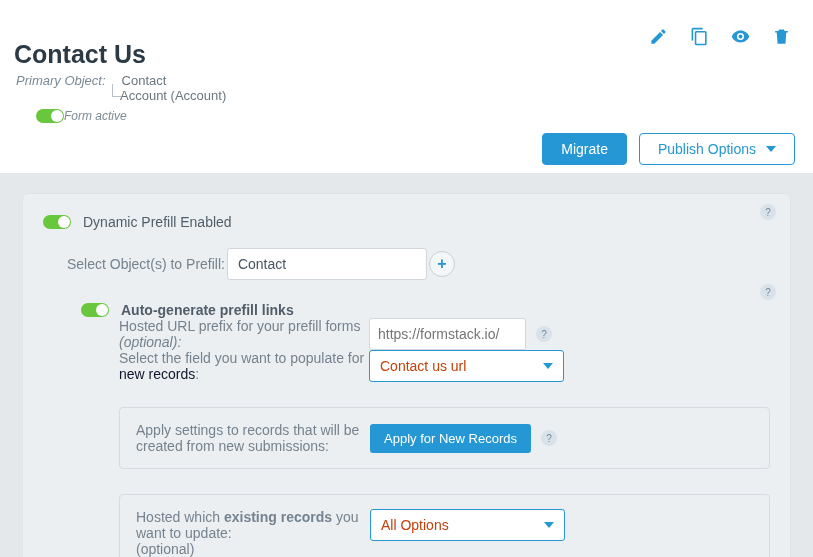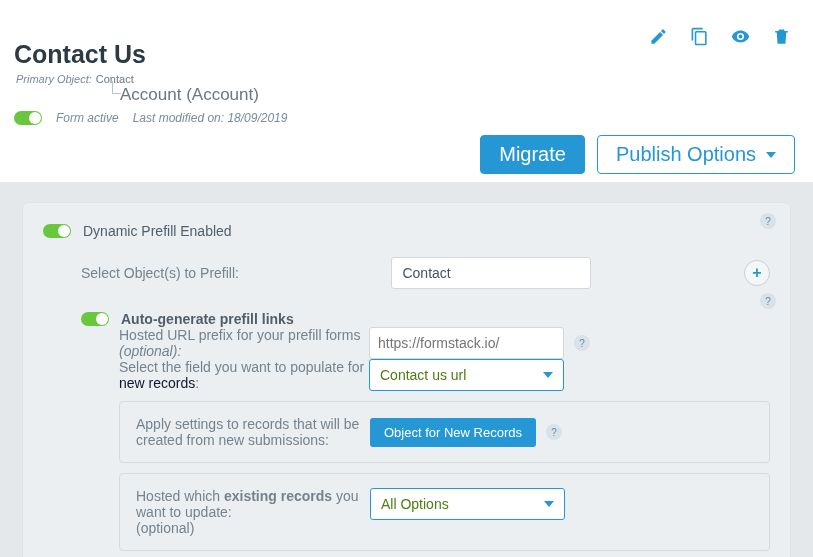--- a/index.html
+++ b/index.html
@@ -1,55 +1,55 @@
 <!DOCTYPE html>
 <html><head>
 <meta charset="utf-8">
 <style>
   * { box-sizing: border-box; margin: 0; padding: 0; font-family: -apple-system, BlinkMacSystemFont, "Segoe UI", Helvetica, Arial, sans-serif; }
   body { width: 813px; height: 557px; background: #fff; color: #495966; overflow: hidden; }
   .header-row { display: flex; justify-content: space-between; padding: 8px 18px 0 14px; }
   .title { font-size: 25px; font-weight: 600; color: #2b3a45; margin-top: 32px; }
   .action-icons { display: flex; gap: 22px; align-items: center; padding-right: 4px; }
   .action-icons svg { width: 19px; height: 19px; fill: #2497d4; }
-  .primary-row { padding: 4px 0 0 16px; font-size: 11px; display: flex; gap: 4px; align-items: baseline; }
+  .primary-row { padding: 4px 0 0 16px; font-size: 13px; display: flex; gap: 16px; align-items: baseline; }
   .primary-label { font-style: italic; color: #7a8a96; }
   .primary-val { color: #6a7781; }
-  .account-row { padding-left: 120px; font-size: 17px; color: #6a7781; position: relative; }
+  .account-row { padding-left: 120px; font-size: 13px; color: #6a7781; position: relative; }
   .account-row::before { content:''; position:absolute; left:112px; top:-4px; width:8px; height:12px; border-left:1px solid #b8c2ca; border-bottom:1px solid #b8c2ca; }
-  .status-row { display: flex; align-items: center; gap: 14px; padding: 6px 0 0 14px; font-size: 12px; }
+  .status-row { display: flex; align-items: center; padding: 6px 0 0 4px; font-size: 12px; margin-left: 32px; }
   .status-row .lbl { font-style: italic; color: #7c8b97; }
   .toggle { width: 28px; height: 14px; border-radius: 7px; background: #68c73d; position: relative; display: inline-block; }
   .toggle::after { content: ''; position: absolute; right: 1px; top: 1px; width: 12px; height: 12px; border-radius: 50%; background: #fff; }
   .buttons-row { display: flex; justify-content: flex-end; gap: 12px; padding: 10px 18px 8px 18px; }
-  .btn { font-size: 20px; padding: 7px 18px; border-radius: 4px; border: 1px solid #2497d4; cursor: pointer; background: #fff; color: #2497d4; display: flex; align-items: center; gap: 10px; }
+  .btn { font-size: 14px; padding: 7px 18px; border-radius: 4px; border: 1px solid #2497d4; cursor: pointer; background: #fff; color: #2497d4; display: flex; align-items: center; gap: 10px; }
   .btn.primary { background: #2497d4; color: #fff; }
   .chev { width: 0; height: 0; border-left: 5px solid transparent; border-right: 5px solid transparent; border-top: 6px solid #2497d4; }
   .panel-bg { background: #e4e8eb; padding: 20px 22px; }
   .panel { background: #ebeff2; border: 1px solid #dde3e7; border-radius: 6px; padding: 20px 20px 40px 20px; position: relative; }
   .help { width: 16px; height: 16px; border-radius: 50%; background: #d9e2e8; color: #6c8aa0; font-size: 10px; display: inline-flex; align-items: center; justify-content: center; position: absolute; right: 14px; }
   .help.top1 { top: 10px; }
   .help.top2 { top: 90px; }
   .row { display: flex; align-items: center; gap: 12px; }
   .sect-label { font-size: 14px; font-weight: 400; color: #515e69; }
-  .prefill-row { display: flex; align-items: center; gap: 14px; margin: 18px 0 0 38px; justify-content: space-between; }
+  .prefill-row { display: flex; align-items: center; gap: 2px; margin: 18px 0 0 24px; }
   .prefill-label { font-size: 14px; color: #76838e; }
   .input { border: 1px solid #d1d7dc; background: #fff; border-radius: 3px; padding: 7px 10px; font-size: 14px; color: #465461; }
   .input.w1 { width: 200px; }
-  .input.w2 { width: 195px; padding-left: 8px; }
-  .select { border: 1px solid #2497d4; background: #fff; border-radius: 3px; padding: 7px 10px; font-size: 14px; color: #4d7c0f; width: 195px; display: flex; justify-content: space-between; align-items: center; }
+  .input.w2 { width: 157px; padding-left: 8px; }
+  .select { border: 1px solid #2497d4; background: #fff; border-radius: 3px; padding: 7px 10px; font-size: 14px; color: #c2410c; width: 195px; display: flex; justify-content: space-between; align-items: center; }
   .plus { width: 26px; height: 26px; border-radius: 50%; border: 1px solid #c8d0d6; background: #f4f6f8; display: flex; align-items: center; justify-content: center; font-size: 16px; color: #2497d4; font-weight: 600; }
   .sub { margin: 22px 0 0 38px; }
   .sub .row { }
   .sub-label { font-size: 14px; font-weight: 600; color: #515e69; }
   .field-row { display: flex; align-items: flex-start; }
   .field-row .left { width: 250px; font-size: 14px; color: #76838e; }
   .field-row .left strong { font-weight: 400; color: #0f172a; }
   .field-row .opt { font-style: italic; }
-  .box { border: 1px solid #d5dbe0; border-radius: 4px; padding: 14px 16px; margin-top: 10px; display: flex; align-items: center; }
+  .box { border: 1px solid #d5dbe0; border-radius: 4px; padding: 14px 16px; margin-top: 25px; display: flex; align-items: center; }
   .box .left { width: 234px; font-size: 14px; color: #76838e; }
   .btn-sm { font-size: 13px; padding: 7px 14px; border-radius: 3px; border: none; background: #2497d4; color: #fff; cursor: pointer; }
   .inline-help { width: 16px; height: 16px; border-radius: 50%; background: #d9e2e8; color: #6c8aa0; font-size: 10px; display: inline-flex; align-items: center; justify-content: center; margin-left: 10px; }
   .field-col-right { display: flex; flex-direction: column; gap: 10px; align-items: flex-start; }
   .field-right-wrap { display:flex; align-items:center; }
   .sub-indent { margin-left: 38px; }
 </style>
 </head>
 <body>
 
@@ -73,21 +73,20 @@
 
 <div class="primary-row">
   <span class="primary-label">Primary Object:</span>
   <span class="primary-val">Contact</span>
 </div>
 <div class="account-row">Account (Account)</div>
 
 <div class="status-row">
   <span class="toggle"></span>
   <span class="lbl">Form active</span>
-  <span class="lbl">Last modified on: 18/09/2019</span>
 </div>
 
 <div class="buttons-row">
   <button class="btn primary">Migrate</button>
   <button class="btn">
     <span>Publish Options</span>
     <span class="chev"></span>
   </button>
 </div>
 
@@ -130,21 +129,21 @@
             <span>Select the field you want to populate for </span><strong>new records</strong>:
           </div>
           <div class="select">
             <span>Contact us url</span>
             <span class="chev"></span>
           </div>
         </div>
 
         <div class="box">
           <div class="left">Apply settings to records that will be created from new submissions:</div>
-          <button class="btn-sm">Object for New Records</button>
+          <button class="btn-sm">Apply for New Records</button>
           <span class="inline-help">?</span>
         </div>
 
         <div class="box" style="align-items:flex-start;">
           <div class="left">
             <span>Hosted which </span><strong>existing records</strong><span> you want to update:</span><br>
             <span class="opt">(optional)</span>
           </div>
           <div class="field-col-right">
             <div class="select">

